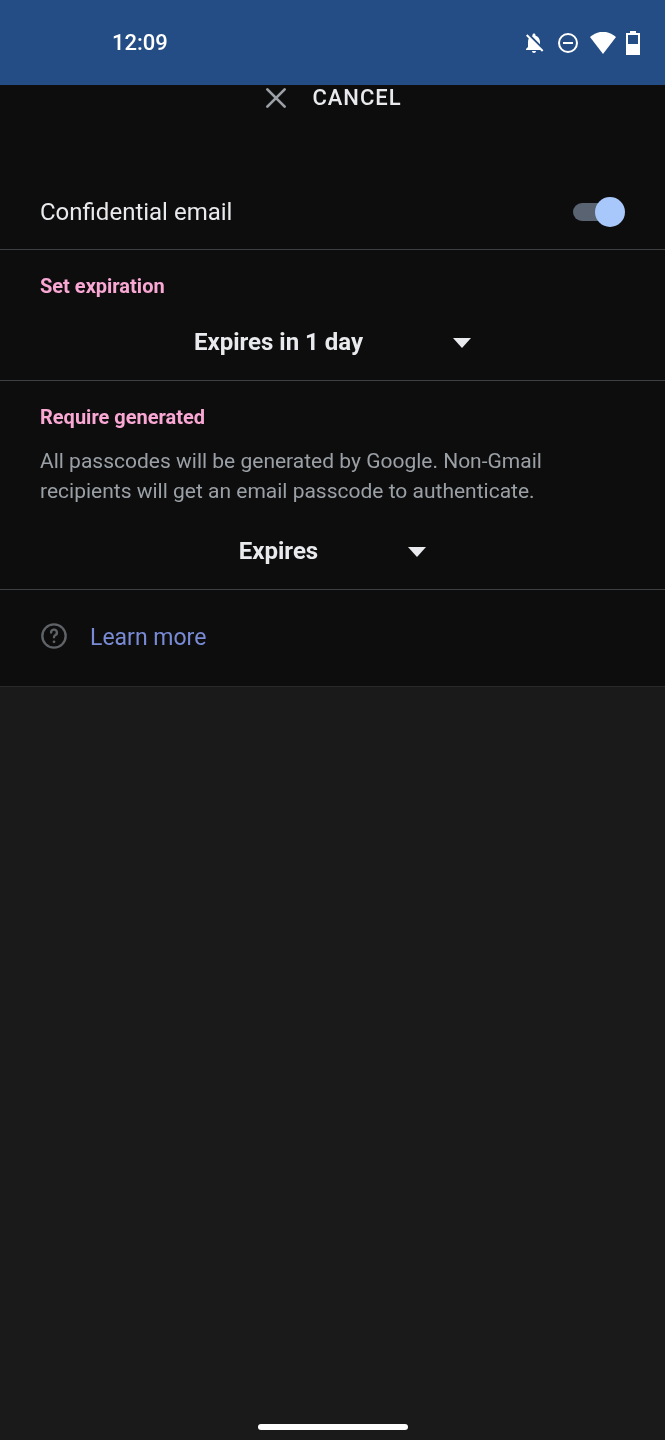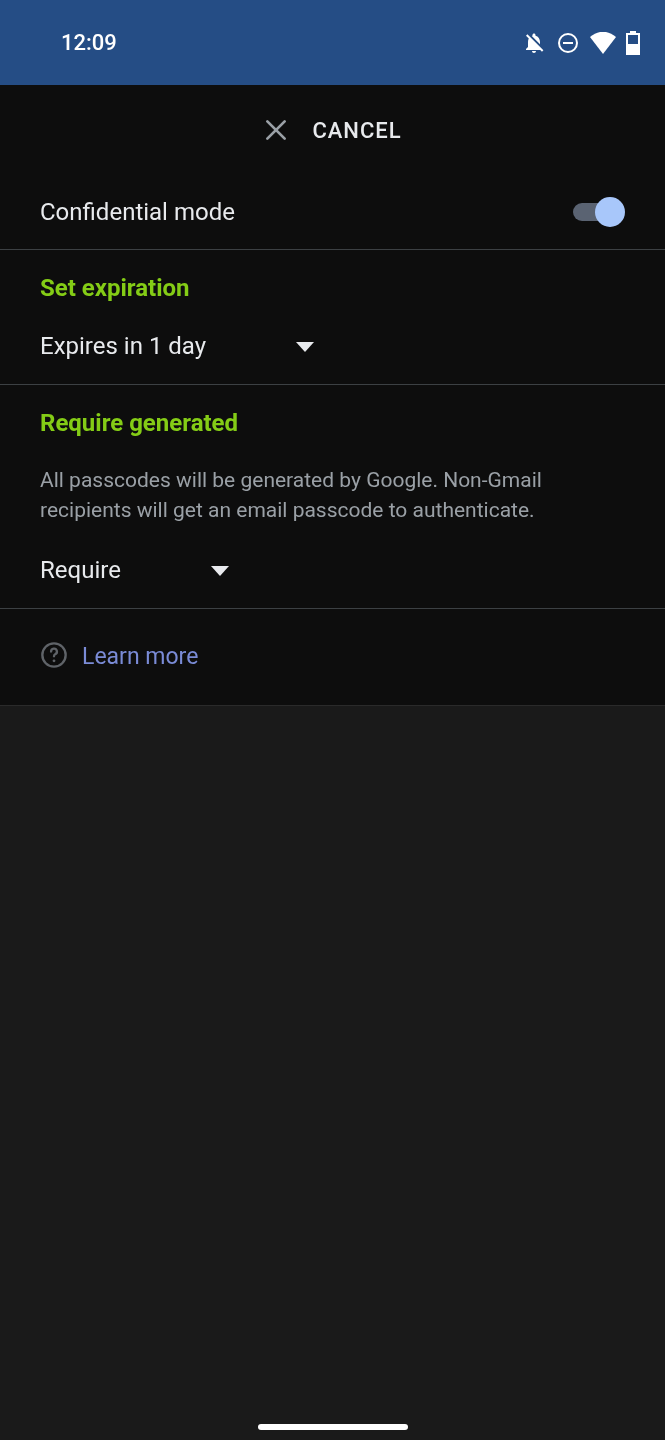--- a/index.html
+++ b/index.html
@@ -16,37 +16,36 @@
       height: 85px;
       display: flex;
       justify-content: space-between;
       align-items: center;
       padding: 0 25px 0 0;
     }
     .status-time {
       color: #fff;
       font-size: 22px;
       font-weight: 500;
-      padding-left: 61px;
+      padding-left: 112px;
     }
     .status-icons {
       display: flex;
       align-items: center;
       gap: 10px;
     }
     .status-icons svg { display: block; }
     .app-content { background: #0d0d0d; }
     .action-bar {
       display: flex;
       height: 90px;
     }
     .action-btn {
       flex: 1;
       display: flex;
-      align-items: center;
       justify-content: center;
       gap: 23px;
       color: #e8eaed;
       font-size: 22px;
       font-weight: 500;
       letter-spacing: 1px;
       cursor: pointer;
     }
     .action-btn svg { display: block; }
     .row {
@@ -83,48 +82,49 @@
     .switch-thumb {
       position: absolute;
       top: 0;
       right: 0;
       width: 30px;
       height: 30px;
       background: #a8c7fa;
       border-radius: 50%;
     }
     .section-title {
-      font-size: 24px;
+      font-size: 20px;
       font-weight: 700;
-      color: #84cc16;
+      color: #f9a8d4;
       margin-bottom: 0;
     }
     .dropdown {
       display: flex;
       align-items: center;
       cursor: pointer;
       padding-top: 30px;
       font-size: 24px;
       color: #e8eaed;
-      font-weight: 400;
+      font-weight: 700;
+      justify-content: center;
     }
     .dropdown-arrow {
       margin-left: 90px;
     }
     .section-desc {
       font-size: 21px;
       color: #9aa0a6;
       line-height: 1.45;
-      margin-top: 28px;
+      margin-top: 17px;
     }
     .link-row {
       display: flex;
       align-items: center;
       padding: 32px 40px;
-      gap: 14px;
+      gap: 22px;
       border-bottom: 1px solid #2a2a2a;
     }
     .learn-more {
       color: #7a8bd6;
       font-size: 23px;
       cursor: pointer;
     }
     .below { background: #1a1a1a; height: 100%; }
     .nav-handle {
       position: absolute;
@@ -176,21 +176,21 @@
       <span>
         <svg width="26" height="26" viewBox="0 0 24 24">
           <path d="M4 4 L20 20 M20 4 L4 20" stroke="#9aa0a6" stroke-width="2.5" stroke-linecap="round"></path>
         </svg>
       </span>
       <span>CANCEL</span>
     </div>
   </div>
 
   <div class="toggle-row">
-    <div class="toggle-label">Confidential mode</div>
+    <div class="toggle-label">Confidential email</div>
     <div class="switch">
       <div class="switch-track"></div>
       <div class="switch-thumb"></div>
     </div>
   </div>
 
   <div class="row">
     <div class="section-title">Set expiration</div>
     <div class="dropdown">
       <span>Expires in 1 day</span>
@@ -199,21 +199,21 @@
             <path d="M0 0 L9 10 L18 0 Z" fill="#e8eaed"></path>
           </svg>
       </span>
     </div>
   </div>
 
   <div class="row">
     <div class="section-title">Require generated</div>
     <div class="section-desc">All passcodes will be generated by Google. Non-Gmail recipients will get an email passcode to authenticate.</div>
     <div class="dropdown">
-      <span>Require</span>
+      <span>Expires</span>
       <span class="dropdown-arrow">
         <svg width="18" height="12" viewBox="0 0 18 12">
             <path d="M0 0 L9 10 L18 0 Z" fill="#e8eaed"></path>
           </svg>
       </span>
     </div>
   </div>
 
   <div class="link-row">
     <span>

